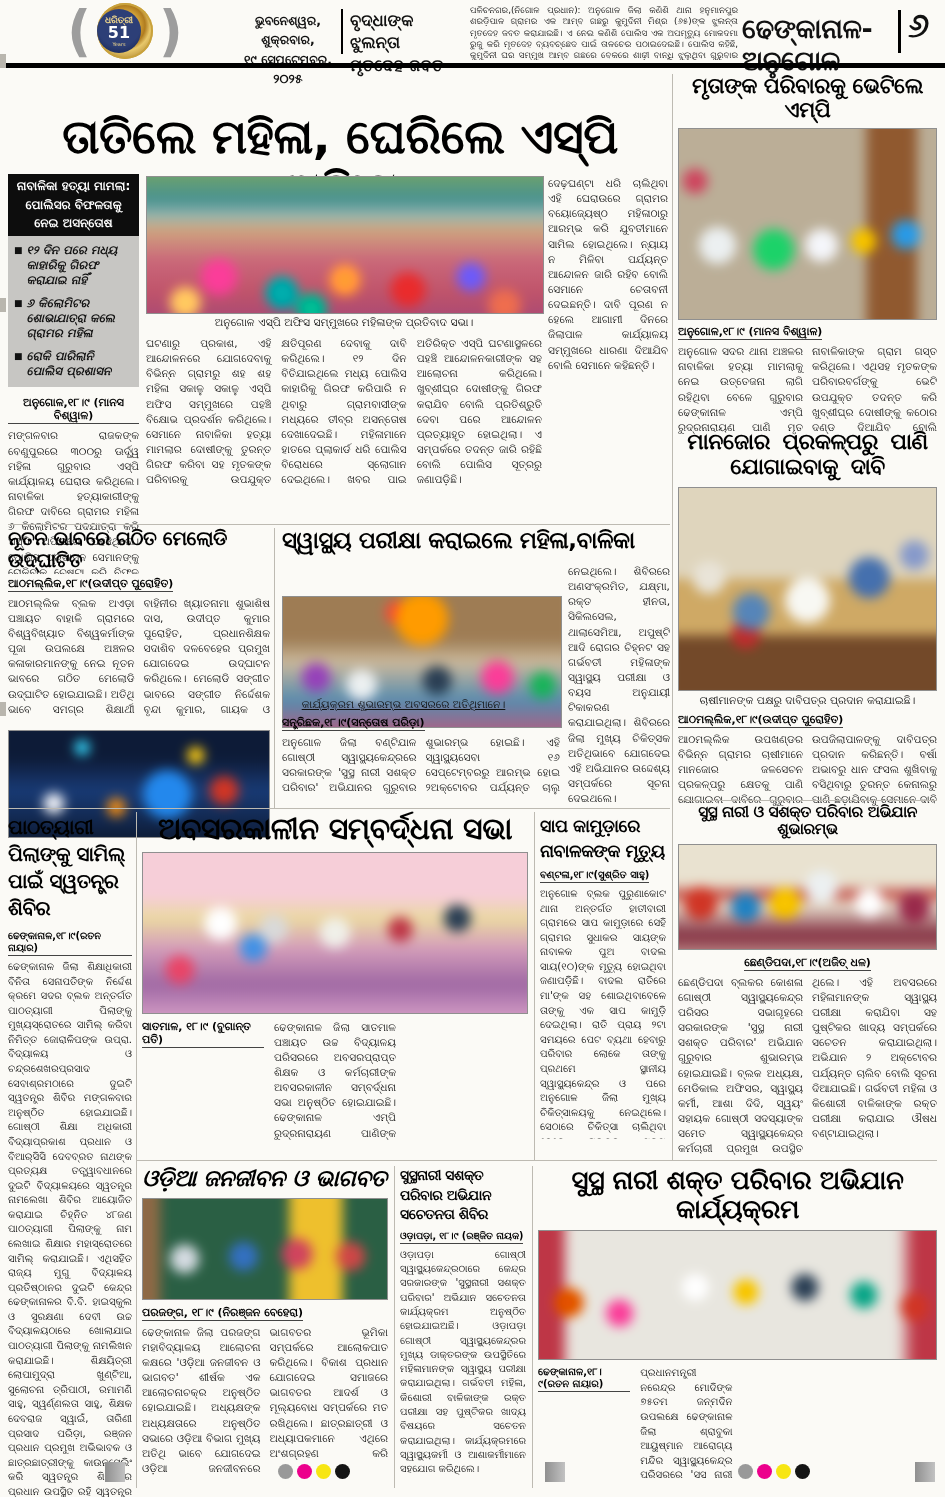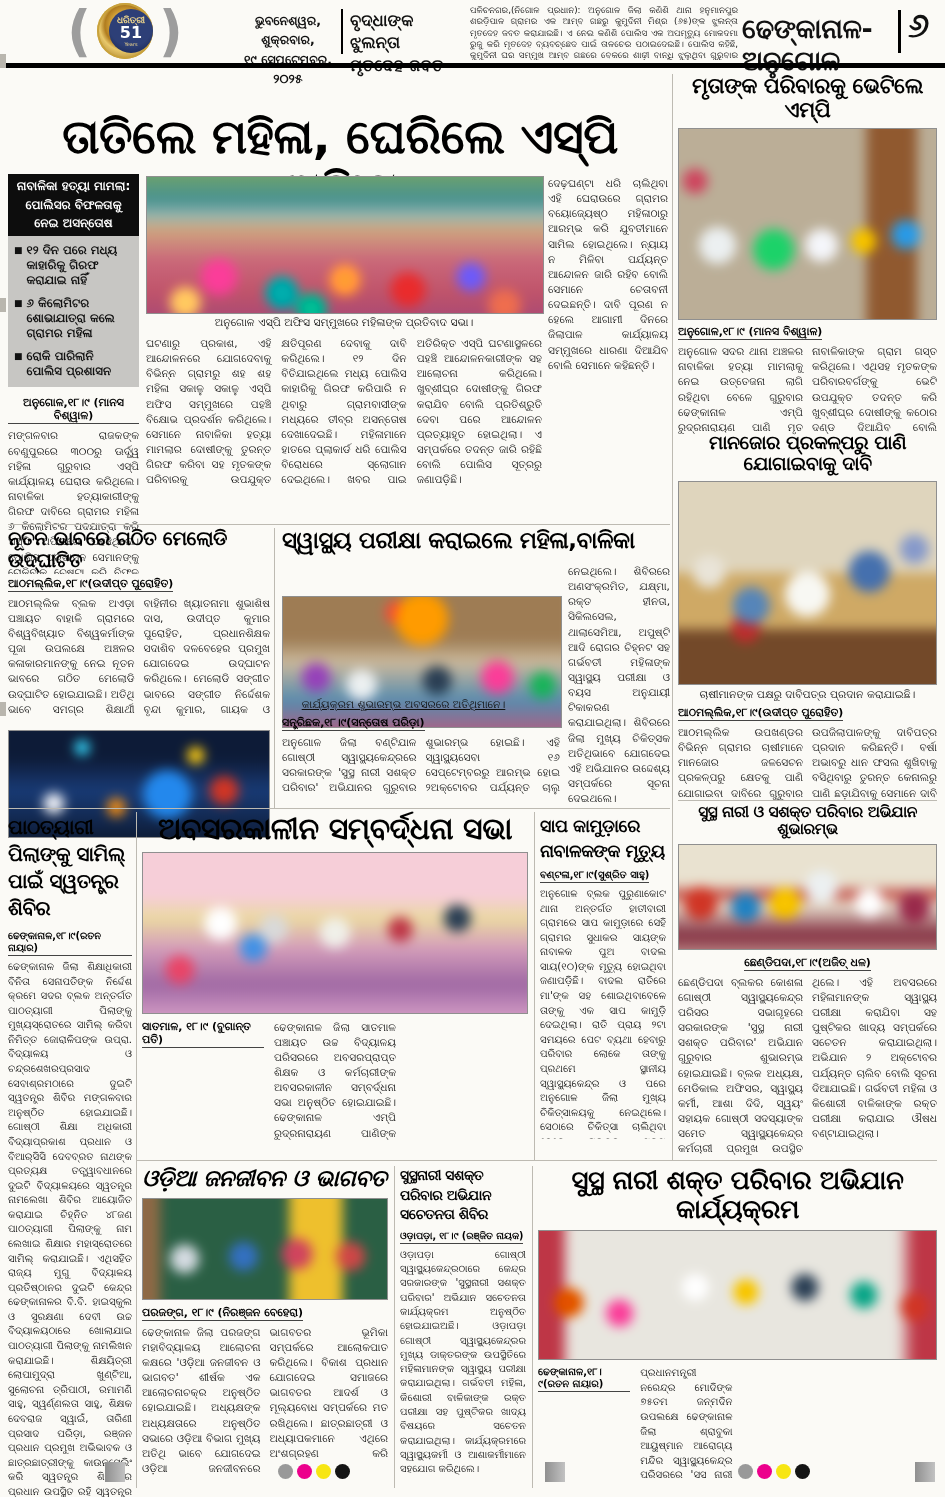--- a/index.html
+++ b/index.html
@@ -19,37 +19,37 @@
   .caption{font-size:10.8px;color:#101010;text-align:center;line-height:1.25;}
   .photo{position:relative;border:1px solid #8f8f8f;background:#cfcbc2;overflow:hidden;}
   .photo .art{position:absolute;inset:-12px;filter:blur(6px) saturate(1.15);}
   .vrule{position:absolute;width:1px;background:#bdbab2;}
   .hrule{position:absolute;height:1px;background:#bdbab2;}
   
   .mast-rule{position:absolute;left:0;top:63px;width:945px;height:5px;background:#000;}
   .logo-paren{font-size:52px;color:#9d9d9d;font-weight:700;line-height:56px;transform:scaleY(1.05);}
   .medallion{position:relative;width:56px;height:56px;border-radius:50%;
     background:radial-gradient(circle at 50% 40%,#f6e3a1 0 10%,#d9a93c 30%,#b07c1f 46%,#e8c86a 58%,#8a5c10 100%);
-    display:flex;align-items:center;justify-content:flex-end;box-shadow:0 0 0 2px #c9a23c inset;}
+    display:flex;align-items:center;justify-content:flex-start;box-shadow:0 0 0 2px #c9a23c inset;}
   .medal-core{width:44px;height:44px;border-radius:50%;background:radial-gradient(circle at 50% 35%,#2d3f77 0 60%,#14204a 100%);
     display:flex;flex-direction:column;align-items:center;justify-content:center;color:#fff;}
   .medal-brand{font-size:9px;color:#f3d98c;font-weight:700;line-height:1;}
   .medal-years{font-size:16px;font-weight:800;line-height:1;}
   .medal-sub{font-size:5px;color:#f3d98c;line-height:1.2;}
   .mast-date{font-size:12.5px;font-weight:700;text-align:center;line-height:1.55;}
   .mast-divider{position:absolute;width:2px;background:#000;}
   .brief-head{font-size:16.5px;font-weight:800;line-height:1.35;}
   .brief-body{font-size:8.7px;line-height:1.3;text-align:justify;color:#141414;}
   .mast-section{font-size:27px;font-weight:800;letter-spacing:-0.5px;}
   .mast-bar{position:absolute;width:3px;background:#000;}
   .mast-page{font-size:34px;font-weight:800;}
   
   .infobox-title{background:#0d0d0d;color:#fff;font-size:12px;font-weight:700;text-align:center;
     padding:3px 5px;line-height:1.55;}
-  .infobox-bullets{background:#c7c6c3;padding:7px 6px 8px 6px;}
+  .infobox-bullets{background:#c7c6c3;padding:7px 6px 8px 6px;font-style:italic;}
   .bullet{font-size:11.8px;font-weight:700;line-height:1.3;margin-bottom:7px;display:flex;}
   .bullet:last-child{margin-bottom:0;}
   .bullet::before{content:"■";font-size:9px;margin-right:4px;line-height:1.7;}
   
   .ph-protest .art{background:
     radial-gradient(circle at 20% 70%,#e84393 0 18px,transparent 19px),
     radial-gradient(circle at 35% 80%,#00a8a8 0 16px,transparent 17px),
     radial-gradient(circle at 50% 72%,#ff9f43 0 15px,transparent 16px),
     radial-gradient(circle at 65% 78%,#d63031 0 17px,transparent 18px),
     radial-gradient(circle at 80% 70%,#6c5ce7 0 14px,transparent 15px),
@@ -214,21 +214,21 @@
     <figure class="photo ph-mp" style="width:257px;height:190px;margin:0;">
       <div class="art"></div>
     </figure>
     <div class="dateline" style="margin-top:5px;">
       <span class="dl">ଅନୁଗୋଳ,୧୮।୯ (ମାନସ ବିଶ୍ୱାଳ)</span>
     </div>
     <div class="body-txt cols2 clip" style="height:92px;">ଅନୁଗୋଳ ସଦର ଥାନା ଅଞ୍ଚଳର ନାବାଳିକା ହତ୍ୟା ମାମଲାକୁ ନେଇ ଉତ୍ତେଜନା ଲାଗି ରହିଥିବା ବେଳେ ଗୁରୁବାର ଢେଙ୍କାନାଳ ଏମ୍‌ପି ରୁଦ୍ରନାରାୟଣ ପାଣି ମୃତ ନାବାଳିକାଙ୍କ ଗ୍ରାମ ଗସ୍ତ କରିଥିଲେ। ଏଥିସହ ମୃତକଙ୍କ ପରିବାରବର୍ଗଙ୍କୁ ଭେଟି ଉପଯୁକ୍ତ ତଦନ୍ତ କରି ଖୁବ୍‌ଶୀଘ୍ର ଦୋଷୀଙ୍କୁ କଠୋର ଦଣ୍ଡ ଦିଆଯିବ ବୋଲି ପ୍ରତିଶ୍ରୁତି ଦେଇଥିଲେ। ପରିବାରକୁ ସମ୍ଭାବ୍ୟ ସବୁ ସହାୟତା ଯୋଗାଇ ଦିଆଯିବ ବୋଲି ମଧ୍ୟ ସେ କହିଛନ୍ତି। ଗ୍ରାମବାସୀ ଦୋଷୀଙ୍କ ଗିରଫ ଦାବିରେ ଅଟଳ ରହିଛନ୍ତି।</div>
   </section>
 
   <section class="abs" style="left:678px;top:432px;width:259px;">
-    <h2 class="headline center" style="font-size:19px;margin:0 0 6px 0;">ମାନଜୋର ପ୍ରକଳ୍ପରୁ ପାଣି ଯୋଗାଇବାକୁ ଦାବି</h2>
+    <h2 class="headline center" style="font-size:22px;margin:0 0 6px 0;font-family:Liberation Mono, monospace;">ମାନଜୋର ପ୍ରକଳ୍ପରୁ ପାଣି ଯୋଗାଇବାକୁ ଦାବି</h2>
     <figure class="photo ph-manjore" style="width:257px;height:202px;margin:0;">
       <div class="art"></div>
     </figure>
     <div class="caption" style="margin-top:3px;">ଚାଷୀମାନଙ୍କ ପକ୍ଷରୁ ଦାବିପତ୍ର ପ୍ରଦାନ କରାଯାଇଛି।</div>
     <div class="dateline" style="margin-top:5px;">
       <span class="dl">ଆଠମଲ୍ଲିକ,୧୮।୯(ଉଦୀପ୍ତ ପୁରୋହିତ)</span>
     </div>
     <div class="body-txt cols2 clip" style="height:84px;">ଆଠମଲ୍ଲିକ ଉପଖଣ୍ଡର ବିଭିନ୍ନ ଗ୍ରାମର ଚାଷୀମାନେ ମାନଜୋର ଜଳସେଚନ ପ୍ରକଳ୍ପରୁ କ୍ଷେତକୁ ପାଣି ଯୋଗାଇବା ଦାବିରେ ଗୁରୁବାର ଉପଜିଲାପାଳଙ୍କୁ ଦାବିପତ୍ର ପ୍ରଦାନ କରିଛନ୍ତି। ବର୍ଷା ଅଭାବରୁ ଧାନ ଫସଲ ଶୁଖିବାକୁ ବସିଥିବାରୁ ତୁରନ୍ତ କେନାଲରୁ ପାଣି ଛଡ଼ାଯିବାକୁ ସେମାନେ ଦାବି କରିଛନ୍ତି। ଦାବି ପୂରଣ ନ ହେଲେ ଆଗାମୀ ଦିନରେ ଆନ୍ଦୋଳନ କରାଯିବ ବୋଲି ଚାଷୀ ନେତା ଚେତାବନୀ ଦେଇଛନ୍ତି। ଏହି ଅବସରରେ ବହୁ ଚାଷୀ ଉପସ୍ଥିତ ଥିଲେ।</div>
   </section>
 

